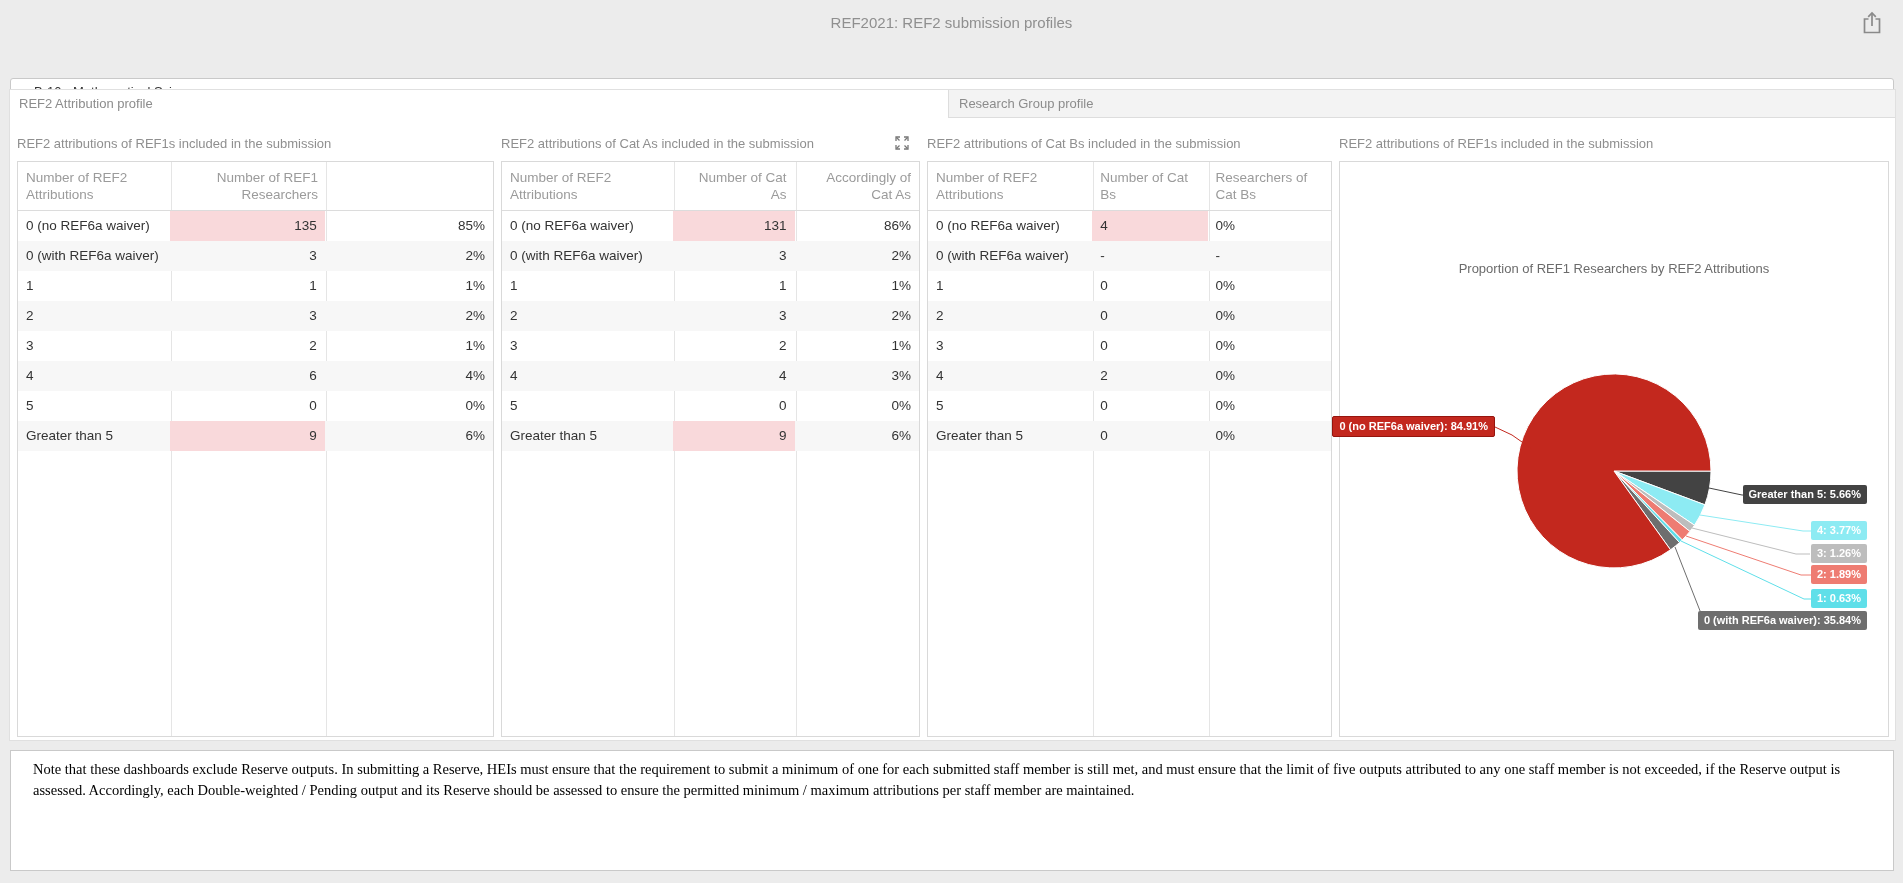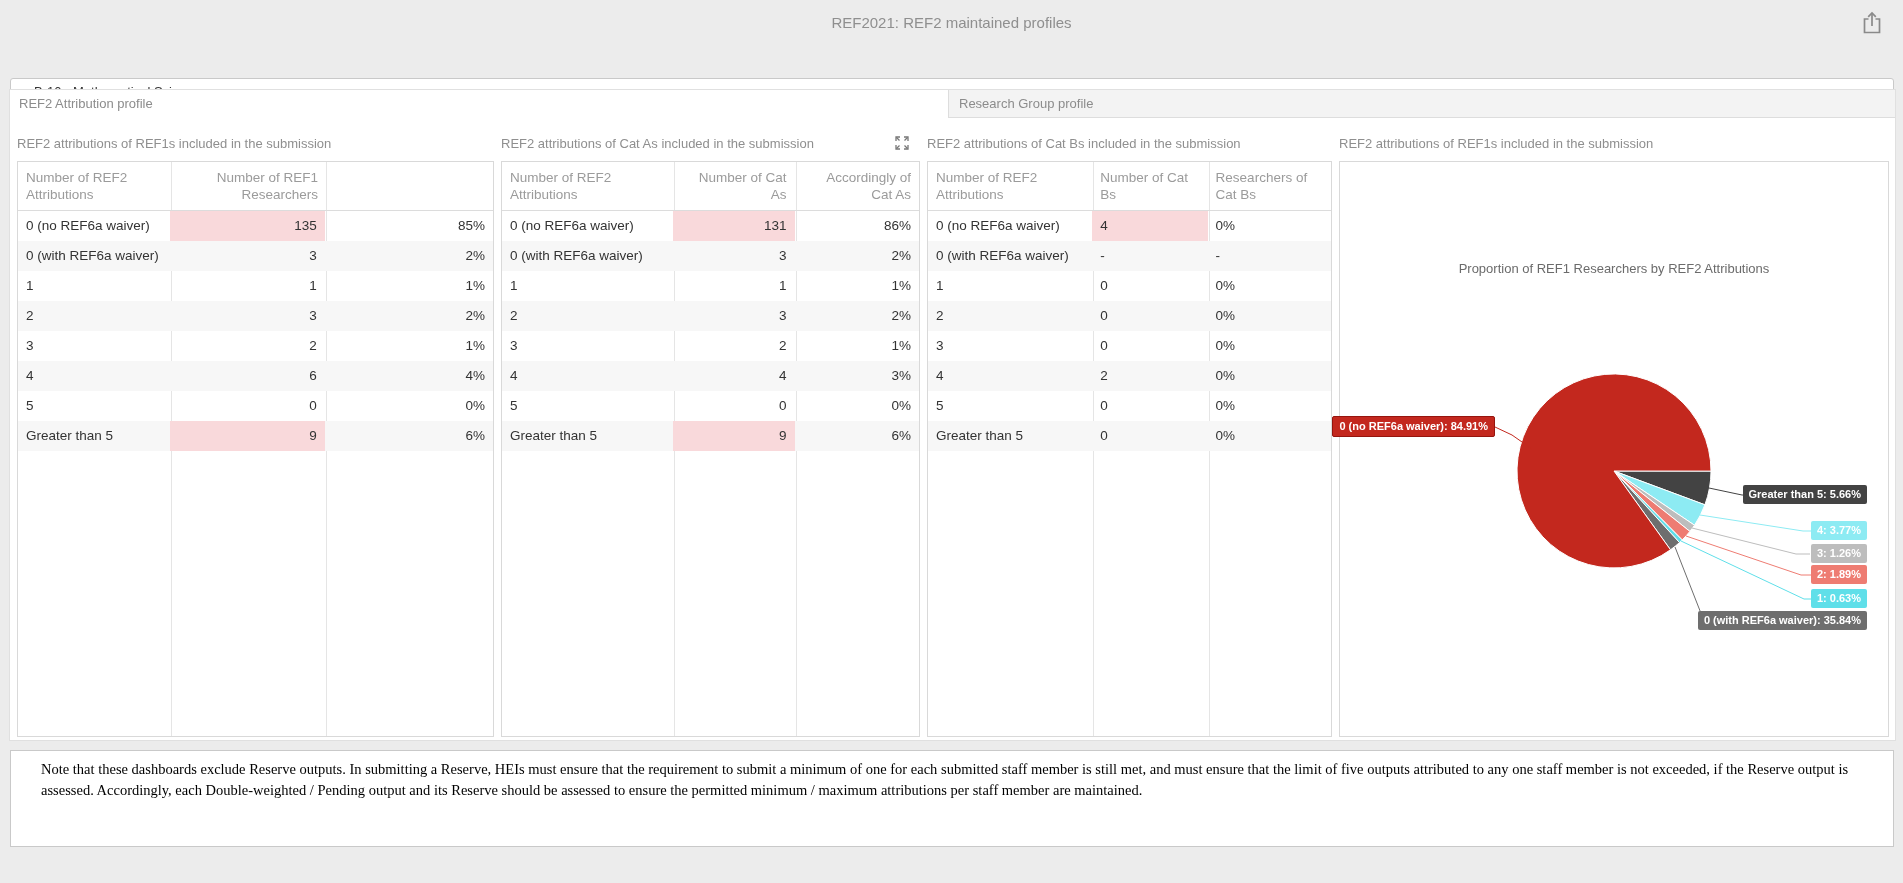--- a/index.html
+++ b/index.html
@@ -41,28 +41,28 @@
   .td{box-sizing:border-box;padding:0 8px;font-size:13.5px;color:#333;line-height:30px;
     height:30px;white-space:nowrap;overflow:hidden;}
   
   .chart-title{position:absolute;top:99px;left:0;width:100%;text-align:center;
     font-size:13px;color:#6b6b6b;}
   #pie-svg{position:absolute;left:0;top:0;}
   #pie-labels{position:absolute;left:0;top:0;right:0;bottom:0;z-index:2;}
   .callout{position:absolute;font-size:11px;font-weight:bold;color:#fff;
     padding:3px 6px;border-radius:2px;white-space:nowrap;cursor:pointer;line-height:13px;}
   
-  .note{position:absolute;left:10px;top:750px;width:1884px;height:97px;background:#fff;
-    border:1px solid #c9c9c9;box-sizing:border-box;padding:8px 30px;
+  .note{position:absolute;left:10px;top:750px;width:1884px;height:121px;background:#fff;
+    border:1px solid #c9c9c9;box-sizing:border-box;padding:8px 22px;
     font-family:"Liberation Serif",serif;font-size:14.5px;line-height:1.45;color:#000;}
 </style>
 </head>
 <body>
 
-<div class="page-title">REF2021: REF2 maintained profiles</div>
+<div class="page-title">REF2021: REF2 submission profiles</div>
 <div class="share-btn">
   <svg viewBox="0 0 22 24" width="22" height="24">
     <g fill="none" stroke="#8a8a8a" stroke-width="1.7">
       <path d="M7.5 8 H3.5 V21.5 H18.5 V8 H14.5"></path>
       <path d="M11 15 V2.5"></path>
       <path d="M7.2 5.8 L11 2 L14.8 5.8"></path>
     </g>
   </svg>
 </div>
 

